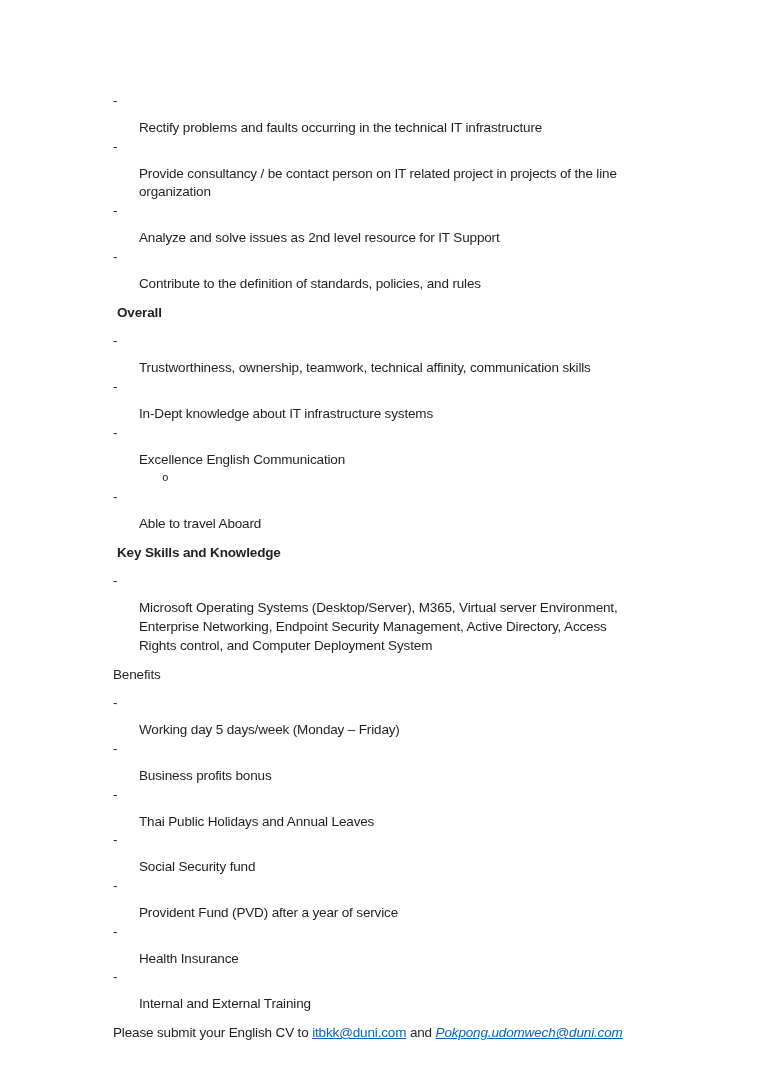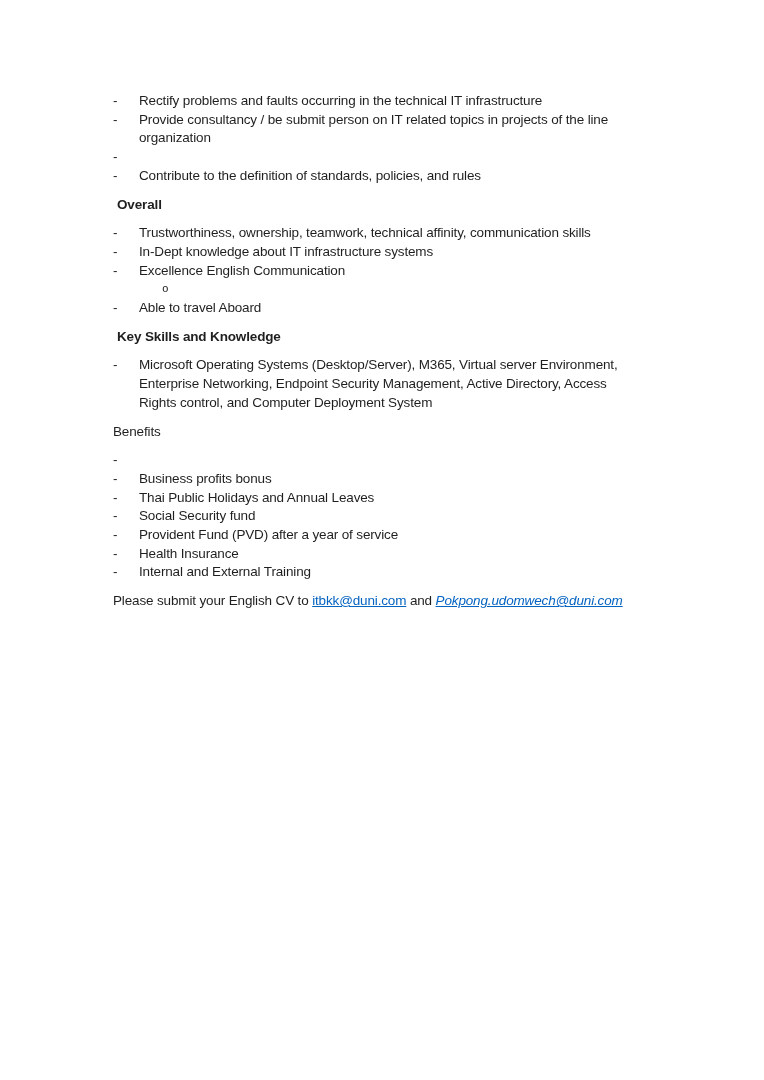--- a/index.html
+++ b/index.html
@@ -27,20 +27,21 @@
   .row {
     display: flex;
     align-items: flex-start;
   }
   .row .marker {
     flex: 0 0 26px;
     width: 26px;
   }
   .row .btext {
     max-width: 508px;
+    margin-top: 27px;
   }
   .row.sub {
     margin-left: 49px;
   }
   .row.sub .marker {
     flex: 0 0 23px;
     width: 23px;
     font-family: "DejaVu Sans Mono", monospace;
     font-size: 11px;
     line-height: 18.7px;
@@ -67,24 +68,25 @@
 
 <div class="page" style="color: rgb(31, 31, 31);">
 
   <div class="blist">
     <div class="row">
       <span class="marker">-</span>
       <span class="btext">Rectify problems and faults occurring in the technical IT infrastructure</span>
     </div>
     <div class="row">
       <span class="marker">-</span>
-      <span class="btext">Provide consultancy / be submit person on IT related topics in projects of the line organization</span>
+      <span class="btext">Provide consultancy / be contact person on IT related project in projects of the line organization</span>
     </div>
     <div class="row">
       <span class="marker">-</span>
+      <span class="btext">Analyze and solve issues as 2nd level resource for IT Support</span>
     </div>
     <div class="row">
       <span class="marker">-</span>
       <span class="btext">Contribute to the definition of standards, policies, and rules</span>
     </div>
   </div>
 
   <div class="heading indented">Overall</div>
   <div class="blist">
     <div class="row">
@@ -113,20 +115,21 @@
     <div class="row">
       <span class="marker">-</span>
       <span class="btext">Microsoft Operating Systems (Desktop/Server), M365, Virtual server Environment, Enterprise Networking, Endpoint Security Management, Active Directory, Access Rights control, and Computer Deployment System</span>
     </div>
   </div>
 
   <div class="heading">Benefits</div>
   <div class="blist">
     <div class="row">
       <span class="marker">-</span>
+      <span class="btext">Working day 5 days/week (Monday – Friday)</span>
     </div>
     <div class="row">
       <span class="marker">-</span>
       <span class="btext">Business profits bonus</span>
     </div>
     <div class="row">
       <span class="marker">-</span>
       <span class="btext">Thai Public Holidays and Annual Leaves</span>
     </div>
     <div class="row">

